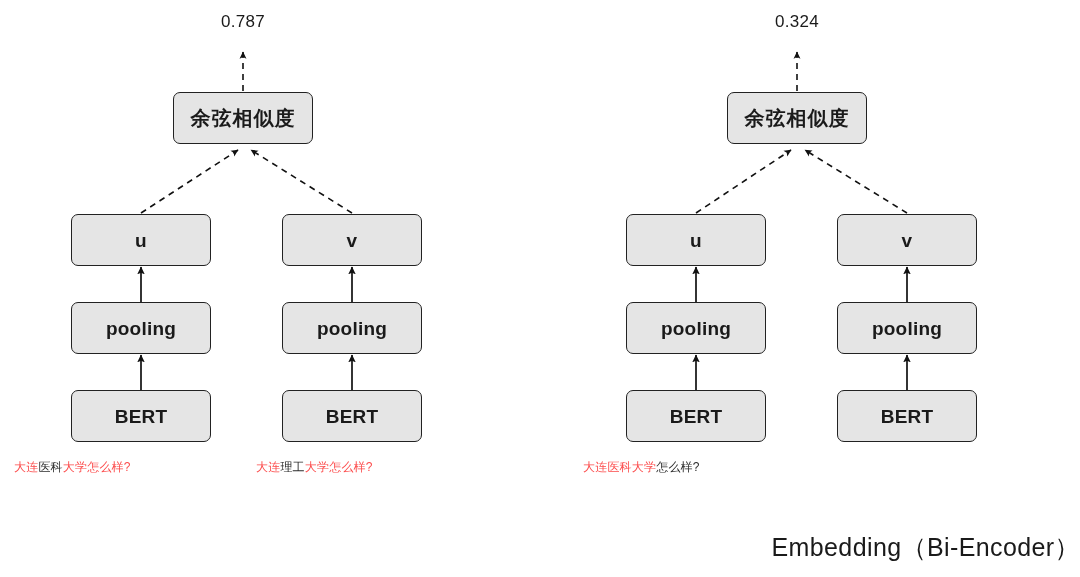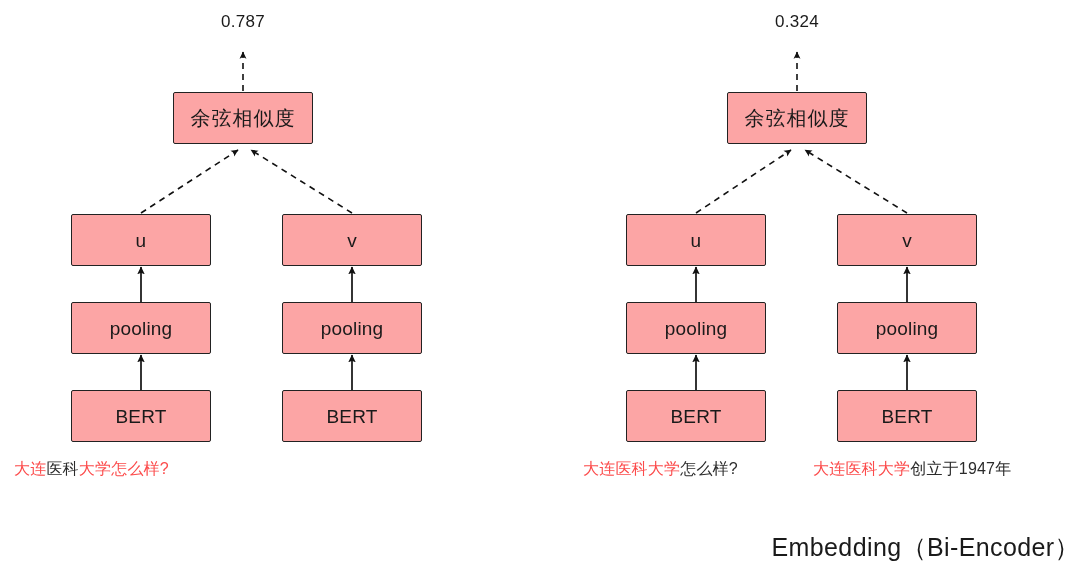--- a/index.html
+++ b/index.html
@@ -25,45 +25,46 @@
     position: absolute;
     left: 0; top: 0;
     width: 1080px;
     height: 577px;
     pointer-events: none;
   }
   .node {
     position: absolute;
     box-sizing: border-box;
     border: 1.6px solid #222222;
-    border-radius: 2px;
-    background: #fca5a5;
+    border-radius: 7px;
+    background: #e5e5e5;
     display: flex;
     align-items: center;
     justify-content: center;
     font-size: 19px;
     line-height: 1;
     color: #1a1a1a;
     letter-spacing: 0.2px;
+    font-weight: bold;
   }
   .node.cjk {
     font-size: 20px;
     letter-spacing: 1px;
   }
   .score {
     position: absolute;
     font-size: 17px;
     color: #1a1a1a;
     text-align: center;
     letter-spacing: 0.3px;
     white-space: nowrap;
   }
   .sentence {
     position: absolute;
-    font-size: 16px;
+    font-size: 12px;
     white-space: nowrap;
     letter-spacing: 0.2px;
     line-height: 1;
   }
   .seg-red { color: #fc4b4b; }
   .seg-dark { color: #2b2b2b; }
   .caption {
     position: absolute;
     left: 0;
     width: 1080px;
@@ -127,34 +128,34 @@
   <div class="node" style="left:71px; top:214px; width:140px; height:52px;">u</div>
   <div class="node" style="left:71px; top:302px; width:140px; height:52px;">pooling</div>
   <div class="node" style="left:71px; top:390px; width:140px; height:52px;">BERT</div>
   <div class="sentence" style="left:14px; top:461px;">
     <span class="seg-red">大连</span><span class="seg-dark">医科</span><span class="seg-red">大学怎么样?</span>
   </div>
 
   <div class="node" style="left:282px; top:214px; width:140px; height:52px;">v</div>
   <div class="node" style="left:282px; top:302px; width:140px; height:52px;">pooling</div>
   <div class="node" style="left:282px; top:390px; width:140px; height:52px;">BERT</div>
+  <div class="sentence" style="left:256px; top:461px;">
+    <span class="seg-red">大连</span><span class="seg-dark">理工</span><span class="seg-red">大学怎么样?</span>
+  </div>
 
   <div class="score" style="left:736px; top:12px; width:122px;">0.324</div>
 
   <div class="node cjk" style="left:727px; top:92px; width:140px; height:52px;">余弦相似度</div>
 
   <div class="node" style="left:626px; top:214px; width:140px; height:52px;">u</div>
   <div class="node" style="left:626px; top:302px; width:140px; height:52px;">pooling</div>
   <div class="node" style="left:626px; top:390px; width:140px; height:52px;">BERT</div>
   <div class="sentence" style="left:583px; top:461px;">
     <span class="seg-red">大连医科大学</span><span class="seg-dark">怎么样?</span>
   </div>
 
   <div class="node" style="left:837px; top:214px; width:140px; height:52px;">v</div>
   <div class="node" style="left:837px; top:302px; width:140px; height:52px;">pooling</div>
   <div class="node" style="left:837px; top:390px; width:140px; height:52px;">BERT</div>
-  <div class="sentence" style="left:813px; top:461px;">
-    <span class="seg-red">大连医科大学</span><span class="seg-dark">创立于1947年</span>
-  </div>
 
   <div class="caption" style="top:531px;">Embedding（Bi-Encoder）</div>
 
 </div>
 
 </body></html>

